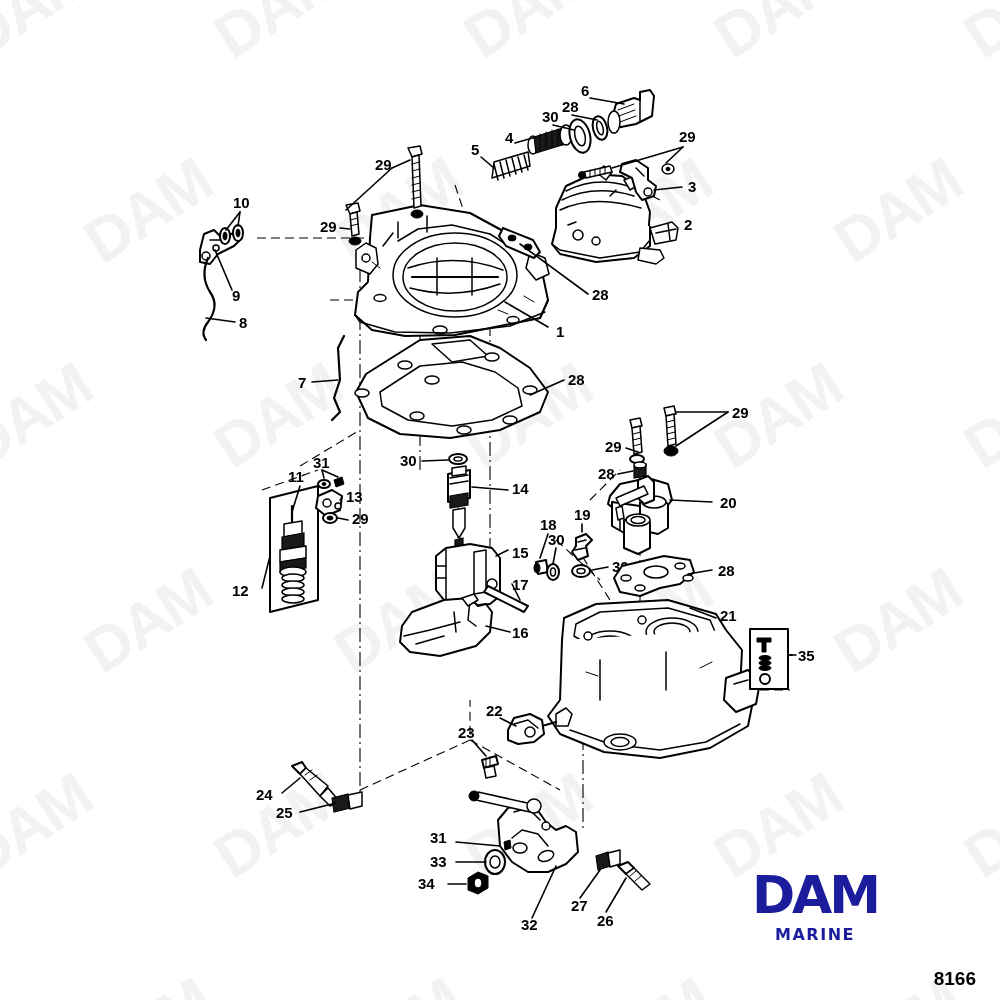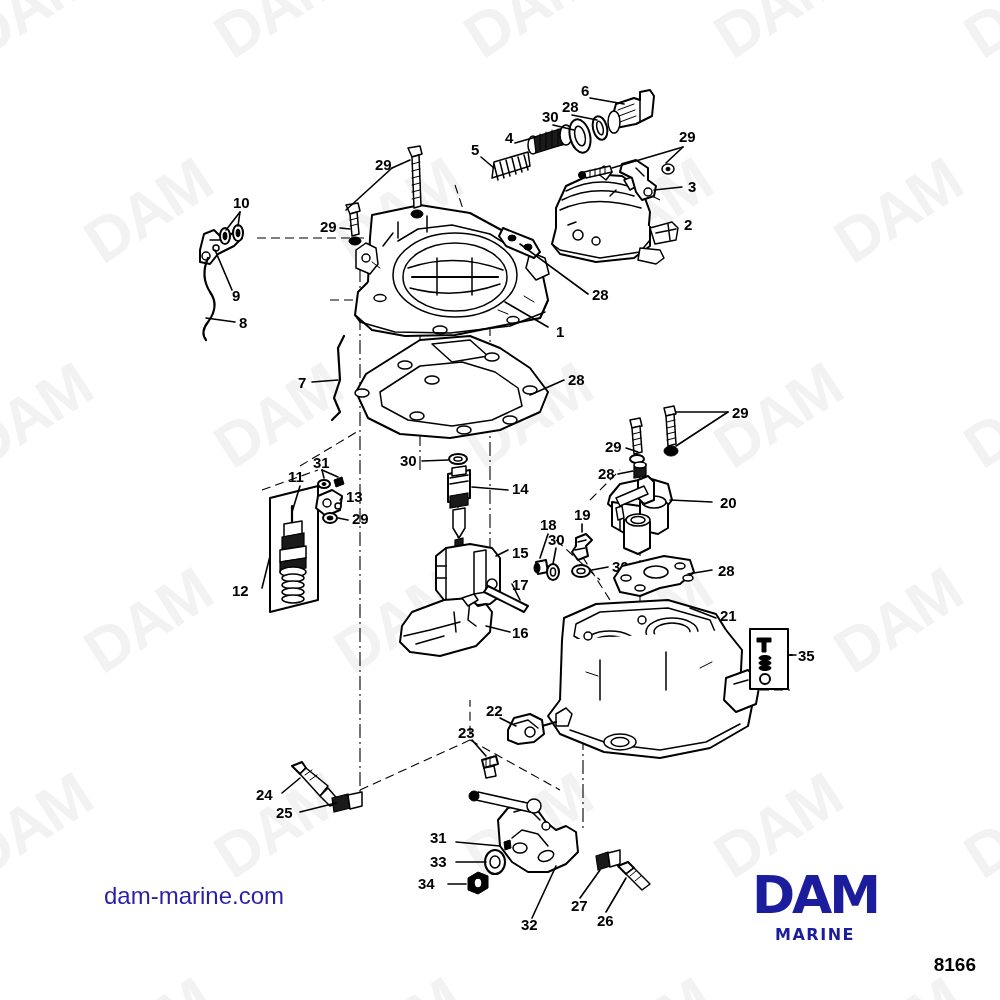--- a/index.html
+++ b/index.html
@@ -73,21 +73,21 @@
   .logo-sub{
     font-size:16px;
     font-weight:bold;
     color:#1c1d9c;
     letter-spacing:1.5px;
     margin-top:4px;
     font-family:"DejaVu Sans", sans-serif;
   }
   .sheet-no{
     position:absolute;
-    right:24px;bottom:24px;
+    right:24px;bottom:10px;
     font-size:19px;
     font-weight:bold;
     z-index:6;
   }
   .callout{
     font-family:"Liberation Sans", sans-serif;
     font-size:15px;
     font-weight:bold;
     fill:#000;
   }
@@ -713,21 +713,20 @@
       <path class="fillw2" d="M618 866 L628 862 L634 868 L626 874 Z"></path>
       <path class="fillw" d="M626 874 L634 868 L650 884 L642 890 Z"></path>
       <path class="lnT" d="M630 876 L636 871"></path>
       <path class="lnT" d="M635 881 L641 876"></path>
       <path class="ldr" d="M606 912 L626 878"></path>
       <text class="callout" x="597" y="926">26</text>
     </g>
 
   </svg>
 
-  <div class="site-url">dam-marine.com</div>
 
   <div class="logo">
     <div class="logo-main">DAM</div>
     <div class="logo-sub">MARINE</div>
   </div>
 
   <div class="sheet-no">8166</div>
 
 </div>
 

